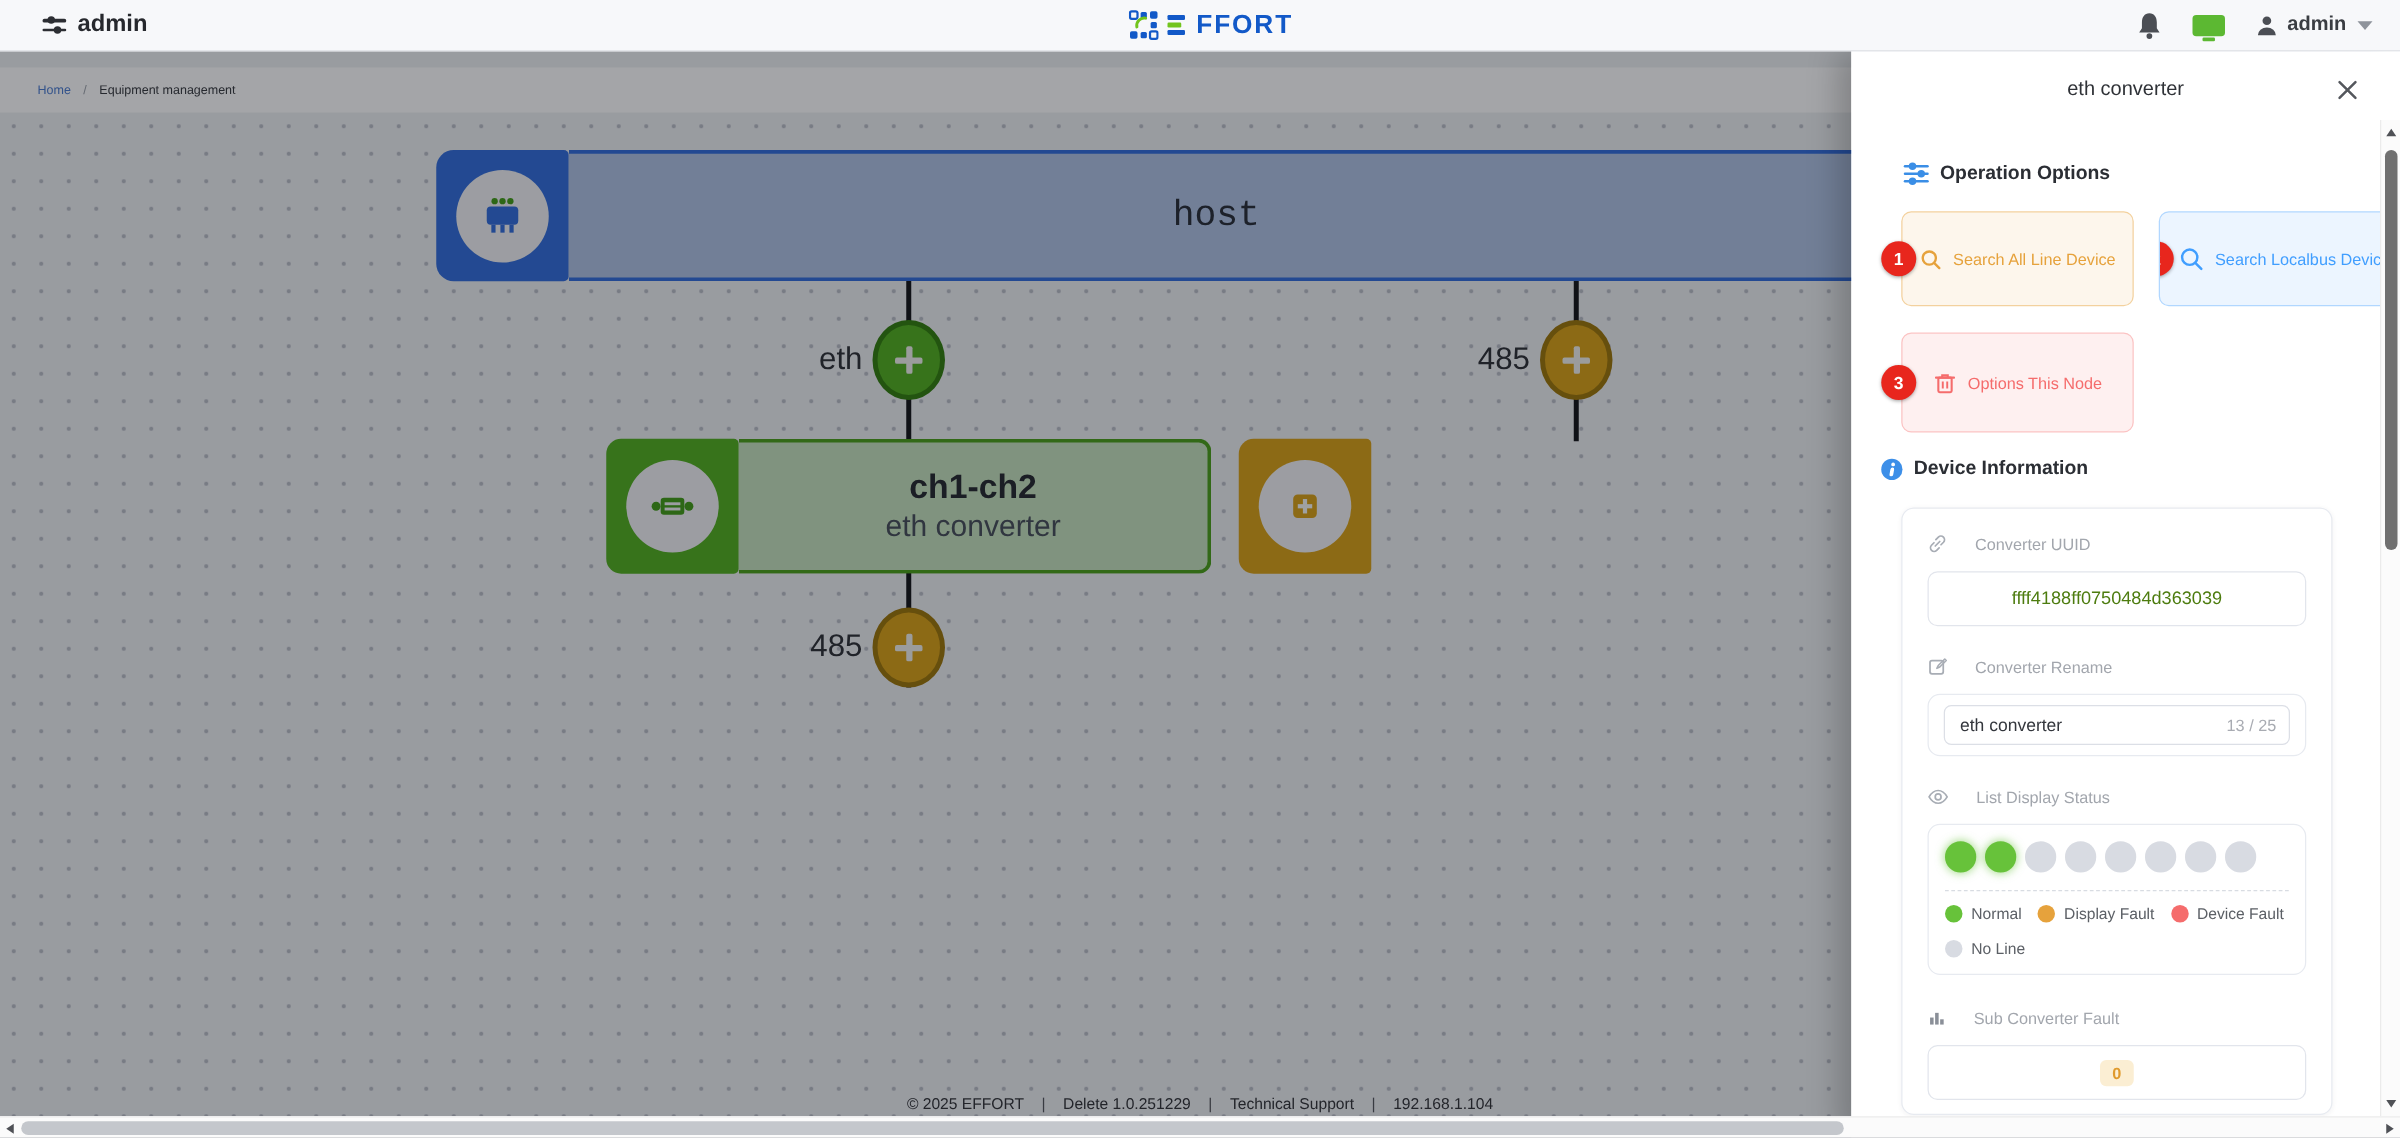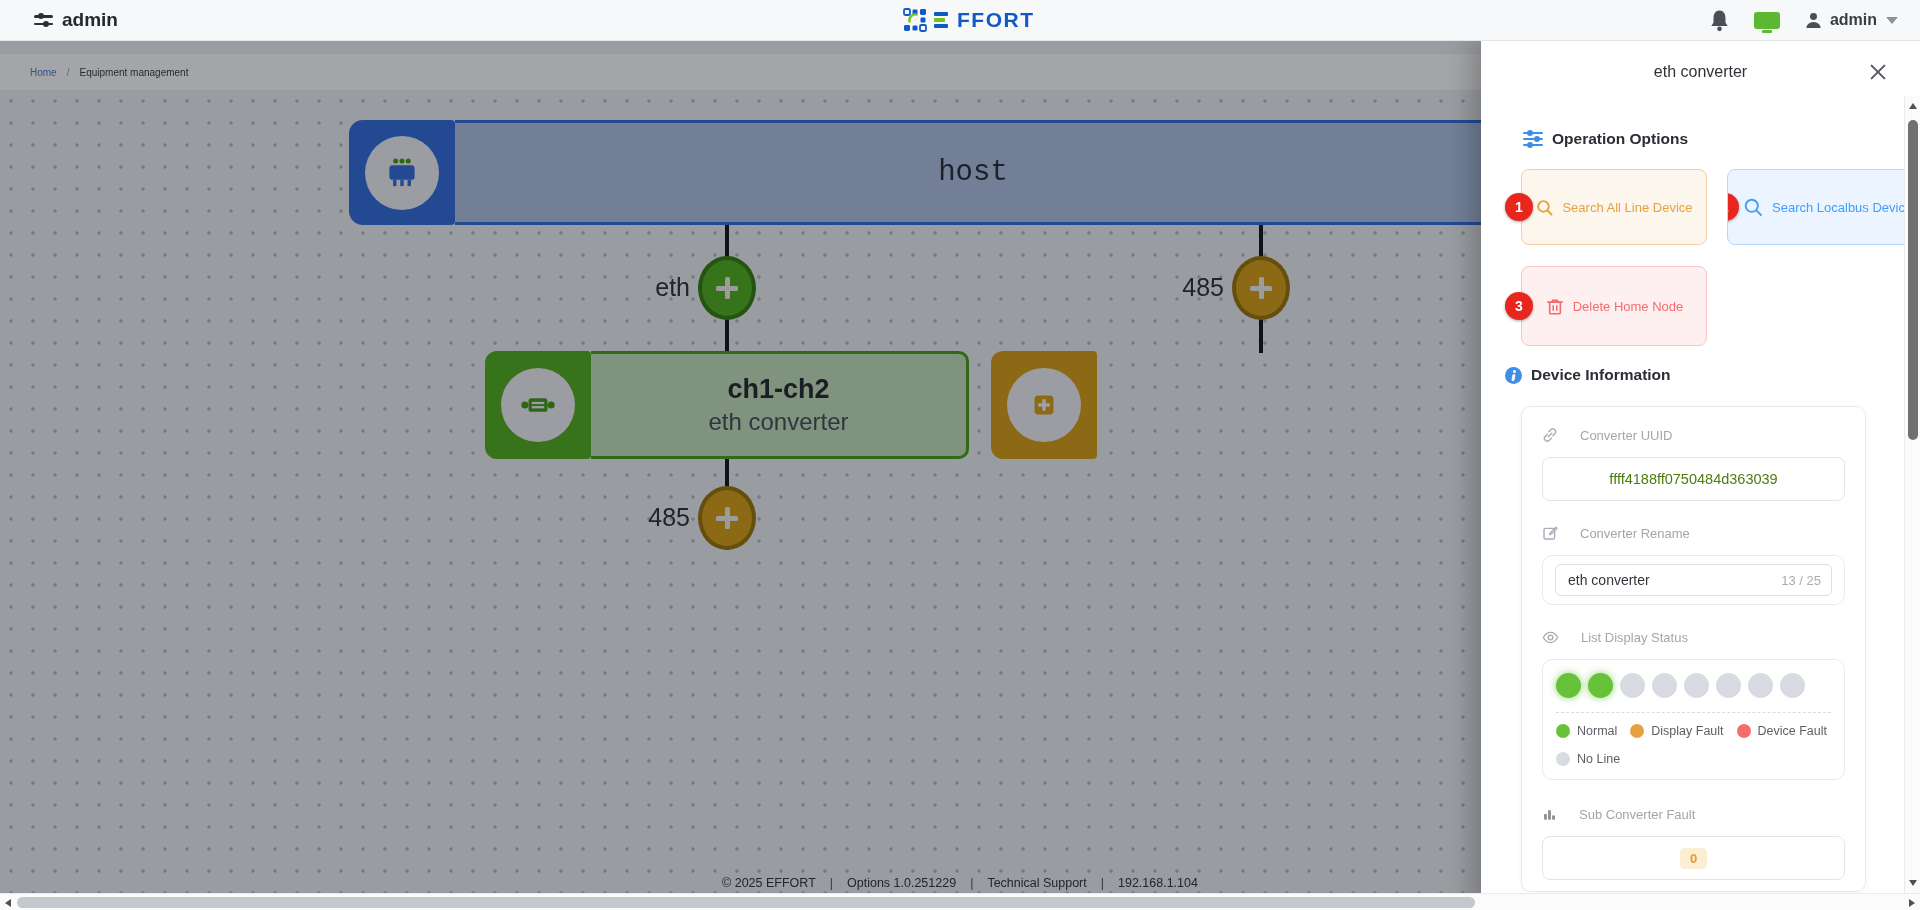--- a/index.html
+++ b/index.html
@@ -228,21 +228,21 @@
   <div class="port amber" style="left:1232px; top:256px;">
     <span class="plus"></span>
   </div>
 
   <div class="port-label" style="left:600px; top:503px;">485</div>
   <div class="port amber" style="left:698px; top:486px;">
     <span class="plus"></span>
   </div>
 
   <div class="footer">
-    <span>© 2025 EFFORT</span><span class="sep">|</span><span>Options 1.0.251229</span><span class="sep">|</span><span>Technical Support</span><span class="sep">|</span><span>192.168.1.104</span>
+    <span>© 2025 EFFORT</span><span class="sep">|</span><span>Delete 1.0.251229</span><span class="sep">|</span><span>Technical Support</span><span class="sep">|</span><span>192.168.1.104</span>
   </div>
 
   <div class="overlay"></div>
 
   <div class="drawer">
     <div class="drawer-title">eth converter</div>
     <div class="close-btn"></div>
 
     <div class="sec-head op-head">
       <span class="sliders-blue">
@@ -276,21 +276,21 @@
 
     <div class="btn btn-danger">
       <span class="num-badge">3</span>
       <svg width="20" height="20" viewBox="0 0 18 18">
         <path d="M2.5 5.5 H15.5" stroke="#f56c6c" stroke-width="1.5" fill="none" stroke-linecap="round"></path>
         <path d="M7 5.5 V3.8 H11 V5.5" stroke="#f56c6c" stroke-width="1.5" fill="none"></path>
         <rect x="4.2" y="5.5" width="9.6" height="10.5" rx="1" fill="none" stroke="#f56c6c" stroke-width="1.5"></rect>
         <line x1="7.4" y1="8.3" x2="7.4" y2="13.3" stroke="#f56c6c" stroke-width="1.4"></line>
         <line x1="10.6" y1="8.3" x2="10.6" y2="13.3" stroke="#f56c6c" stroke-width="1.4"></line>
       </svg>
-      <span>Delete Home Node</span>
+      <span>Options This Node</span>
     </div>
 
     <div class="sec-head info-head">
       <span class="info-icon"></span>
       <span class="sec-label">Device Information</span>
     </div>
 
     <div class="card">
 
       <div class="field-label">

